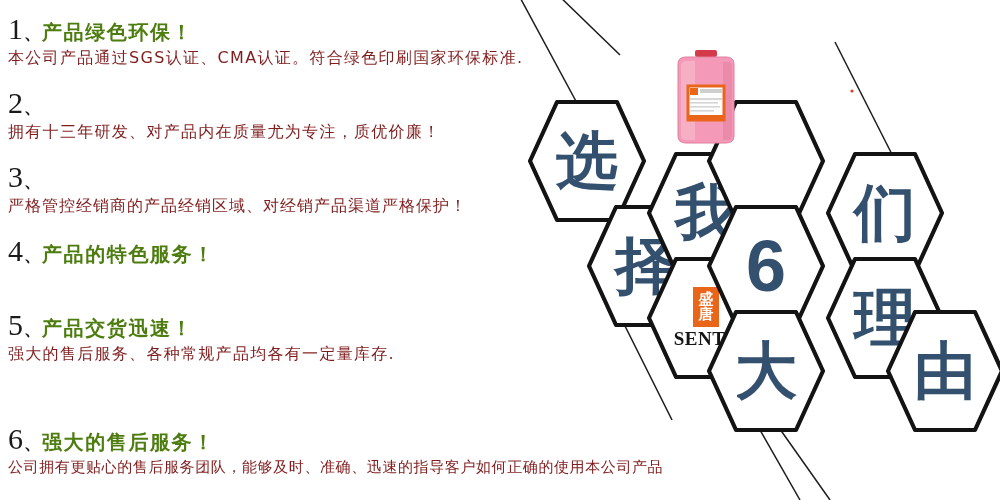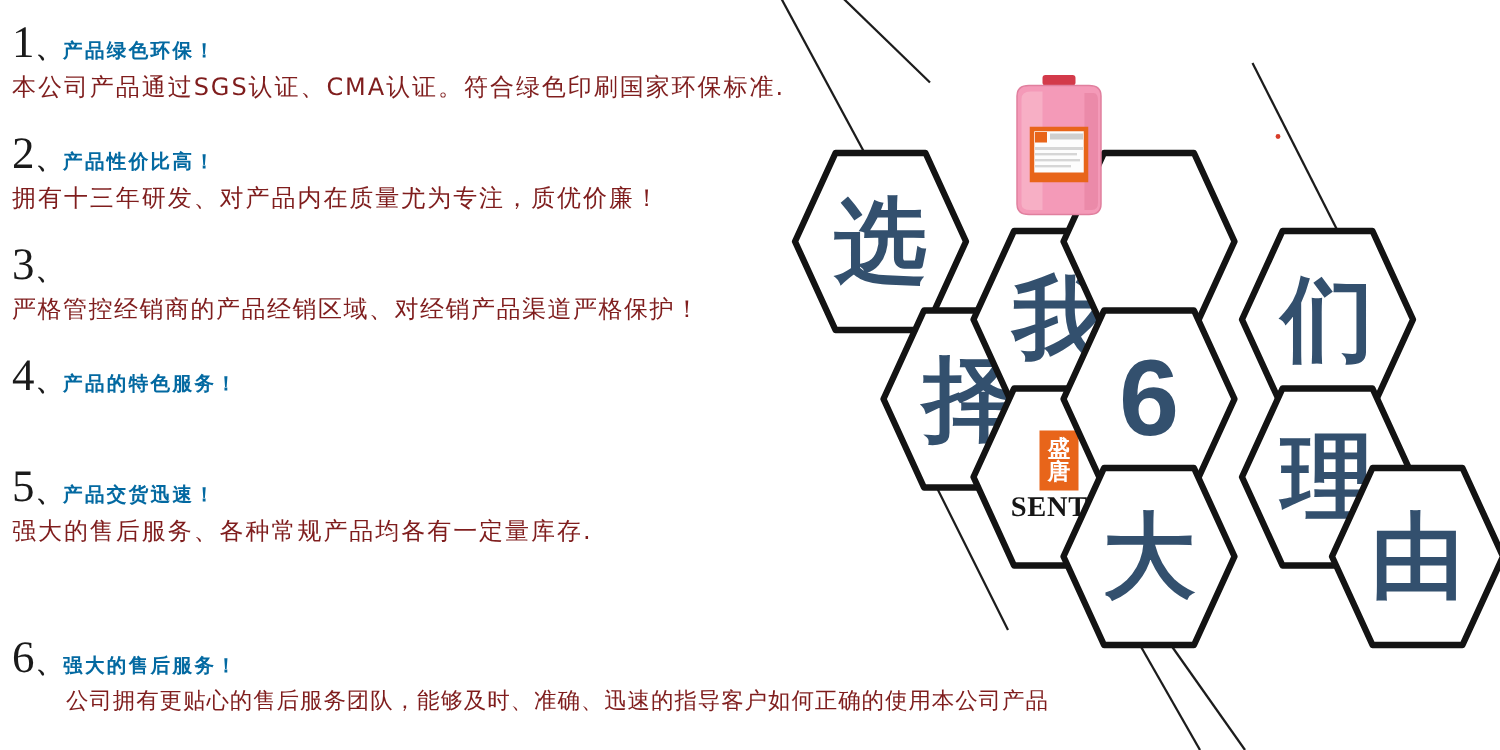--- a/index.html
+++ b/index.html
@@ -17,28 +17,28 @@
   #reasons{position:absolute;left:8px;top:0;width:540px;height:500px;z-index:3;}
   .reason{position:absolute;left:0;width:540px;}
   .r-head{white-space:nowrap;line-height:1;display:flex;align-items:baseline;}
   .r-num{
     font-size:30px;font-weight:400;color:#1a1a1a;
     font-family:"Liberation Serif","DejaVu Serif",serif;
     letter-spacing:0;line-height:1;
   }
   .r-dun{font-size:17px;color:#1a1a1a;font-weight:700;margin:0 1px 0 1px;}
   .r-title{
-    font-size:13px;font-weight:700;color:#0369a1;letter-spacing:1.6px;
+    font-size:20px;font-weight:700;color:#4d7c0f;letter-spacing:1.6px;
   }
   .r-body{
     font-size:16px;font-weight:400;color:#7f1d1d;letter-spacing:1.3px;
     white-space:nowrap;margin-top:4px;line-height:1.25;
   }
   .r-body.wide{letter-spacing:1.0px;}
-  .r-body.last{font-size:15px;letter-spacing:0.6px;margin-left:36px;}
+  .r-body.last{font-size:15px;letter-spacing:0.6px;}
 
   
   #honeycomb{position:absolute;left:0;top:0;width:1000px;height:500px;z-index:2;}
   .hexwrap{position:absolute;width:120px;height:126px;}
   .hexwrap svg{position:absolute;left:0;top:0;}
   .hexchar{
     position:absolute;left:0;top:0;width:120px;height:126px;
     display:flex;align-items:center;justify-content:center;
     color:#33506e;font-weight:700;font-size:62px;line-height:1;
     font-family:"DejaVu Sans","Liberation Sans",sans-serif;
@@ -98,21 +98,20 @@
         <span class="r-dun">、</span>
         <span class="r-title">产品绿色环保！</span>
       </div>
       <div class="r-body">本公司产品通过SGS认证、CMA认证。符合绿色印刷国家环保标准.</div>
     </div>
 
     <div class="reason" style="top:88px">
       <div class="r-head">
         <span class="r-num">2</span>
         <span class="r-dun">、</span>
-        <span class="r-title">产品性价比高！</span>
       </div>
       <div class="r-body">拥有十三年研发、对产品内在质量尤为专注，质优价廉！</div>
     </div>
 
     <div class="reason" style="top:162px">
       <div class="r-head">
         <span class="r-num">3</span>
         <span class="r-dun">、</span>
       </div>
       <div class="r-body wide">严格管控经销商的产品经销区域、对经销产品渠道严格保护！</div>

